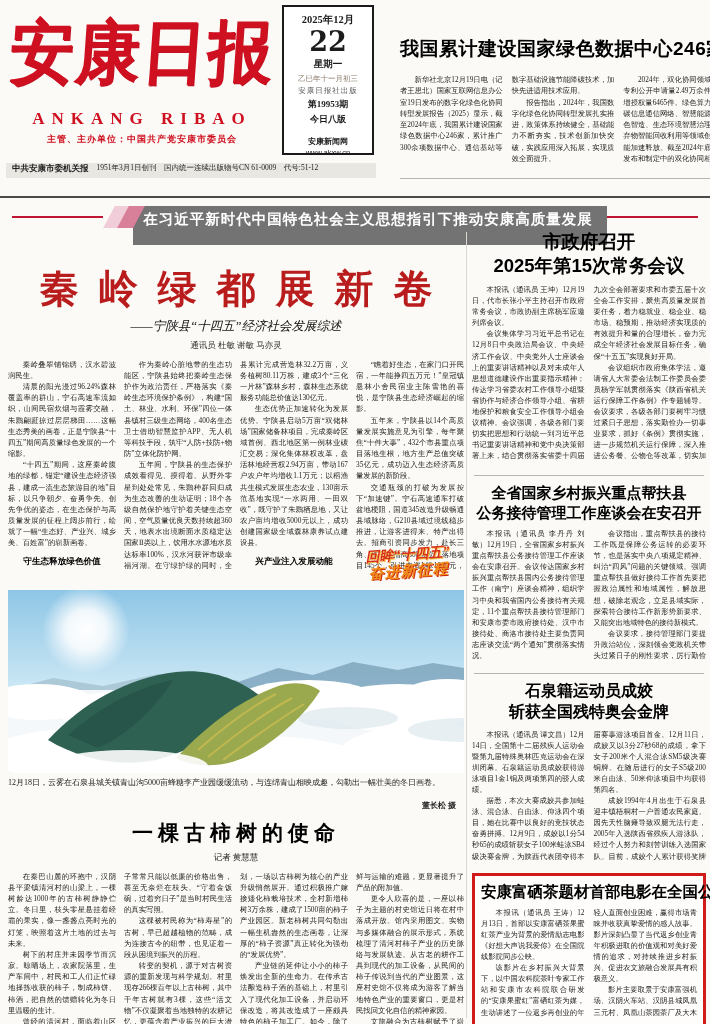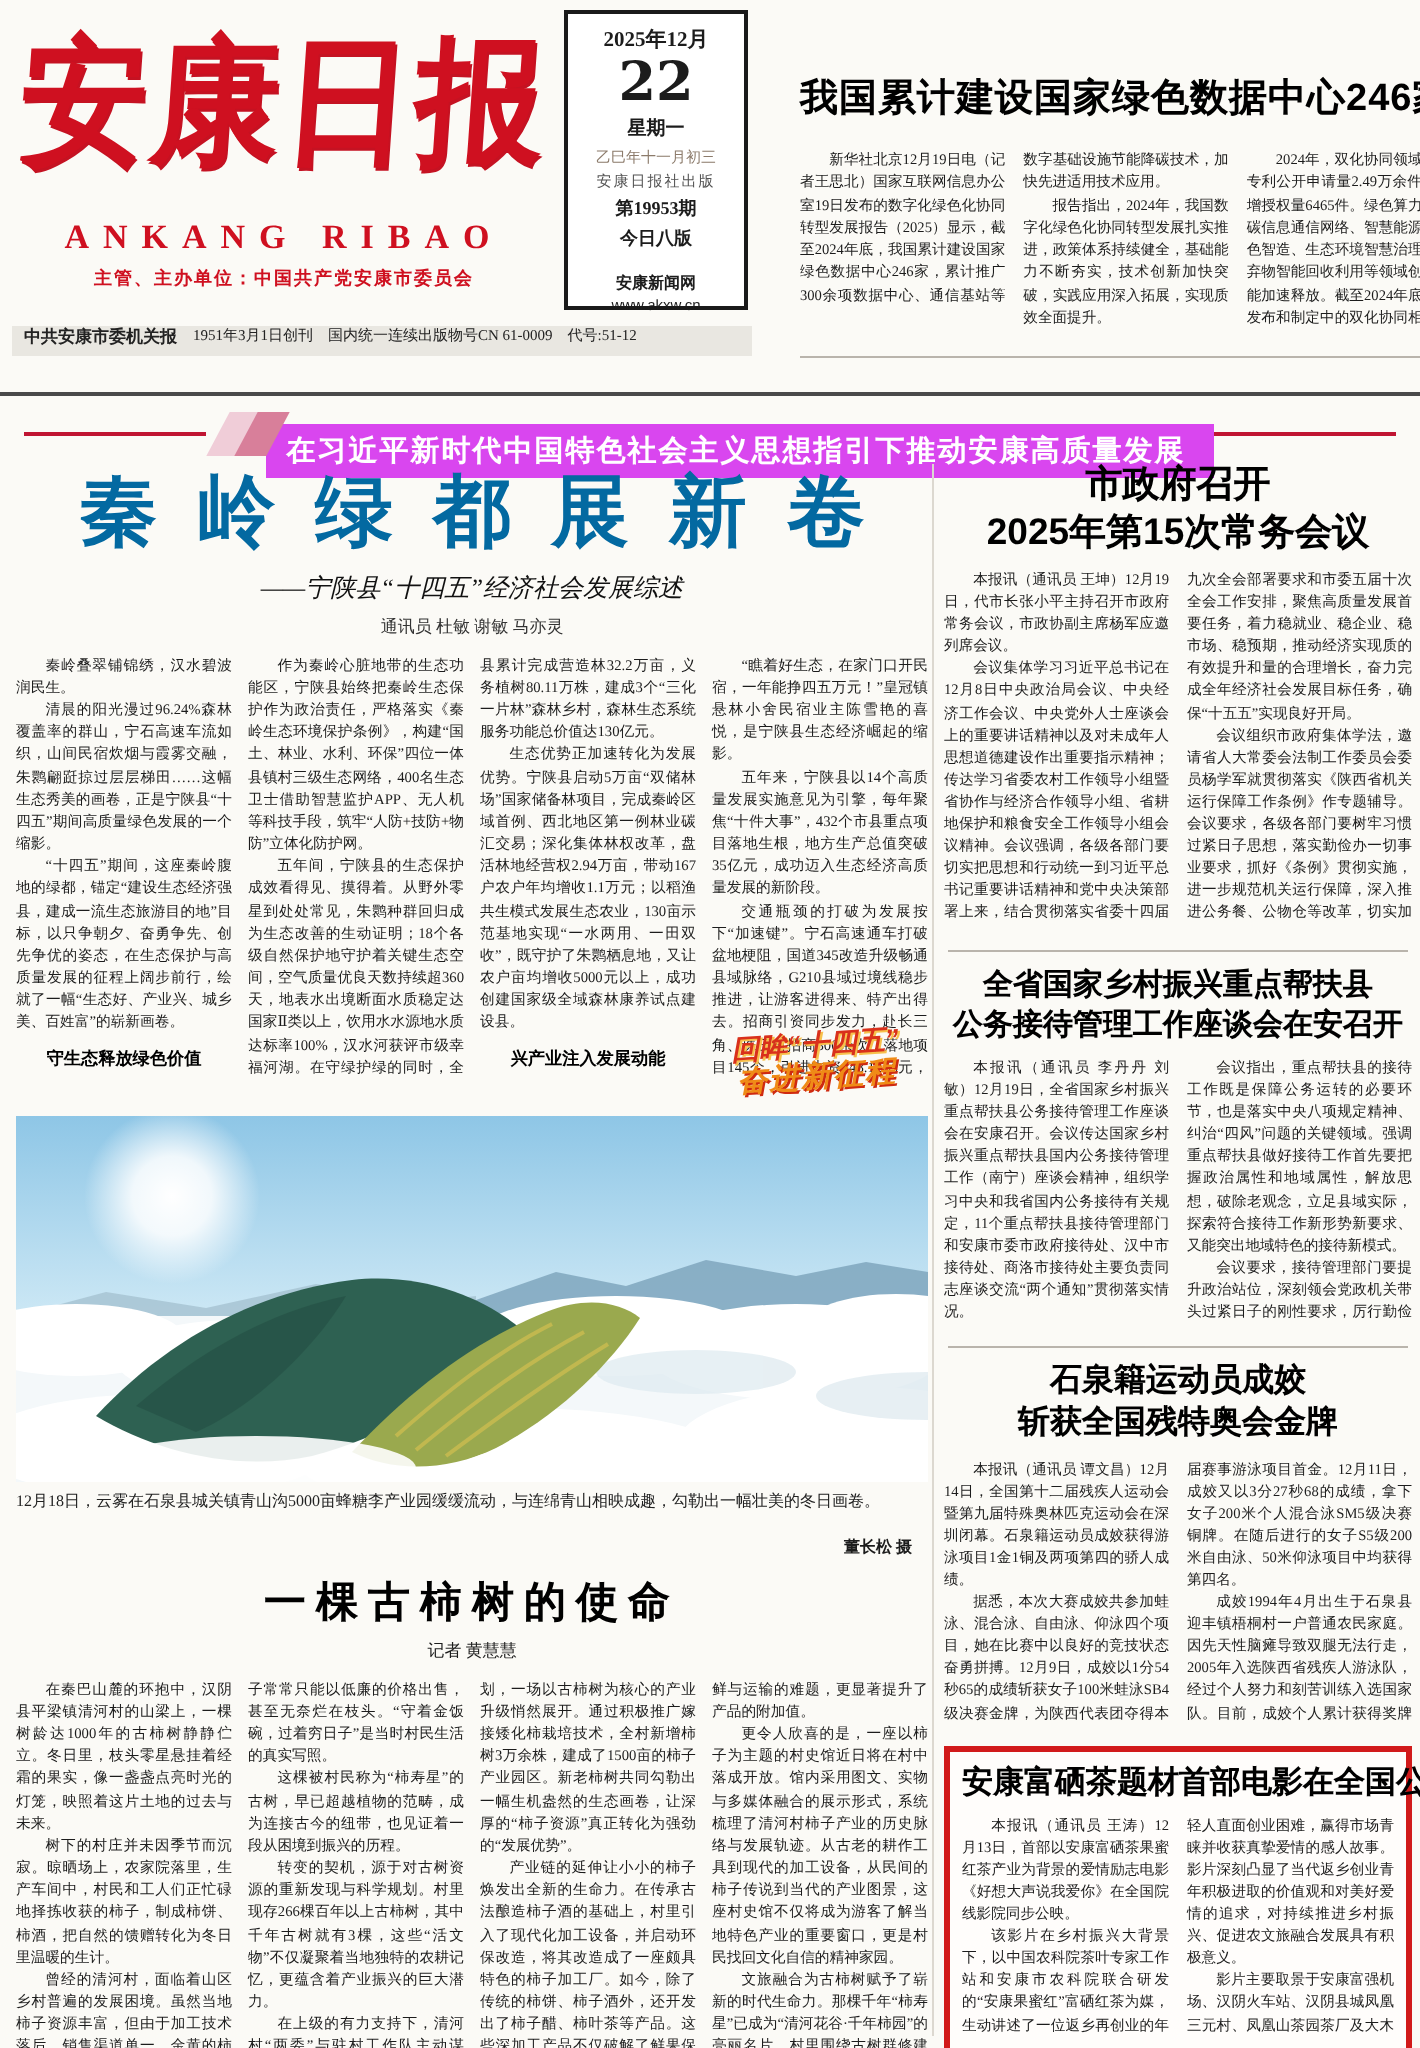--- a/index.html
+++ b/index.html
@@ -50,29 +50,29 @@
   .ta-rule{ margin-top:8px; border-top:1px solid #b9b4ac; }
   .page-rule{ position:absolute; left:0; top:196px; width:710px; border-top:2px solid #4a4a4a; }
   
   .banner{ position:absolute; left:0; top:204px; width:710px; height:26px; display:flex; align-items:center; }
   .banner-line{ flex:1; height:2px; background:#c01532; }
   .banner-line.left{ margin-left:12px; } .banner-line.right{ margin-right:12px; }
   .stripe{ height:22px; transform:skewX(-28deg); }
   .stripe.s1{ width:22px; background:#f0cdd8; margin-left:6px; }
   .stripe.s2{ width:16px; background:#d87f9a; margin-left:-8px; }
   .banner-box{
-    background:#d946ef; color:#fff; font-family:"Liberation Sans",sans-serif;
+    background:#737373; color:#fff; font-family:"Liberation Sans",sans-serif;
     font-weight:bold; font-size:14.5px; letter-spacing:1px;
-    padding:4px 14px 4px 10px; margin-left:-6px; white-space:nowrap;margin-top:16px;
+    padding:4px 14px 16px 10px; margin-left:-6px; white-space:nowrap;margin-top:16px;
   }
   
   .main-left{ position:absolute; left:8px; top:234px; width:456px; }
   .main-headline{
     text-align:center; font-weight:900; font-size:39px; letter-spacing:20px;
-    font-family:"DejaVu Serif",serif; line-height:1.15; text-indent:20px; color:#0369a1;
+    font-family:"DejaVu Serif",serif; line-height:1.15; text-indent:20px; color:#b91c1c;margin-top:32px;
   }
   .main-sub{ text-align:center; margin-top:7px; font-size:12.5px; font-style:italic; color:#111; }
   .main-byline{ text-align:center; margin-top:5px; font-size:8.5px; color:#333; }
   .main-body{
     position:relative; margin-top:7px; height:222px;
     column-count:4; column-gap:8px; column-fill:auto;
     font-size:7.35px; line-height:1.52; text-align:justify; overflow:hidden;
   }
   .para{ text-indent:2em; }
   .sec-head{

